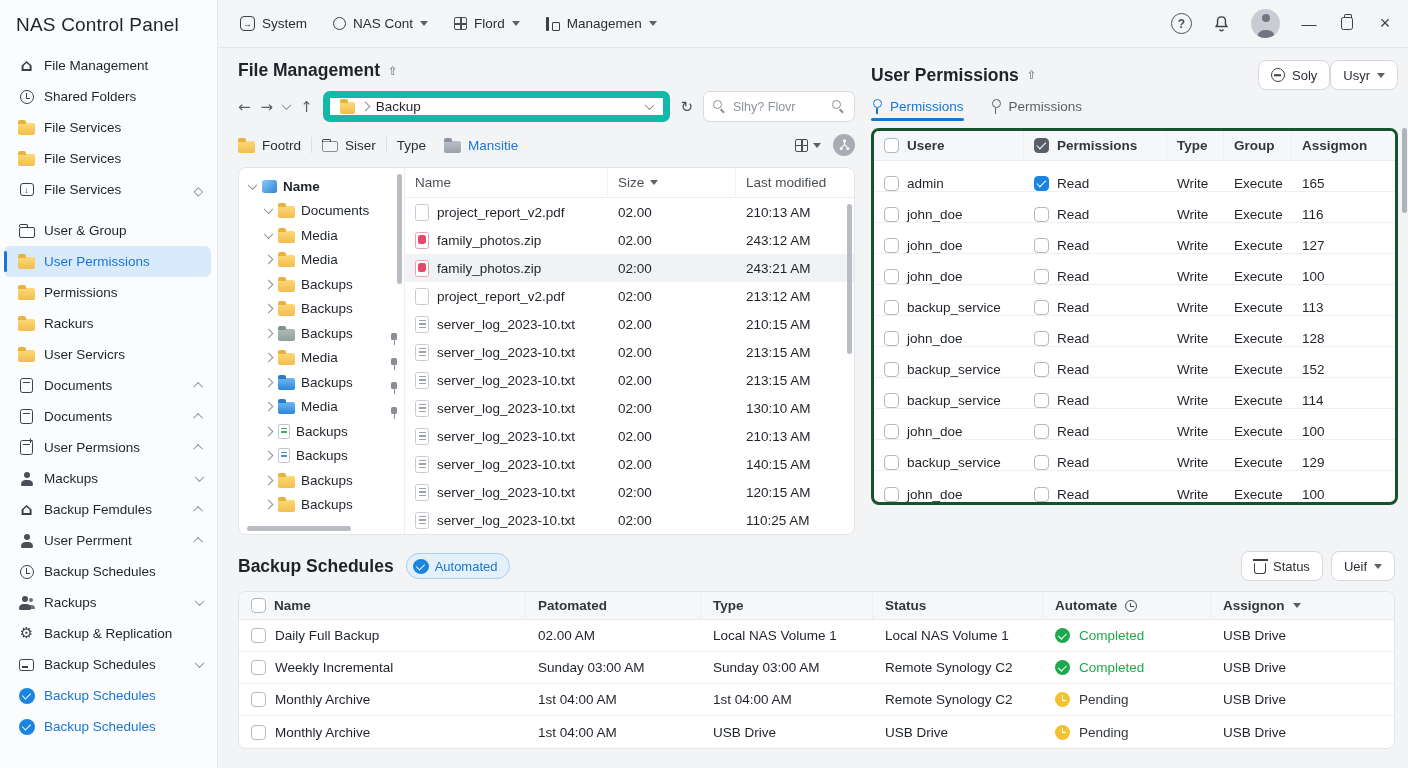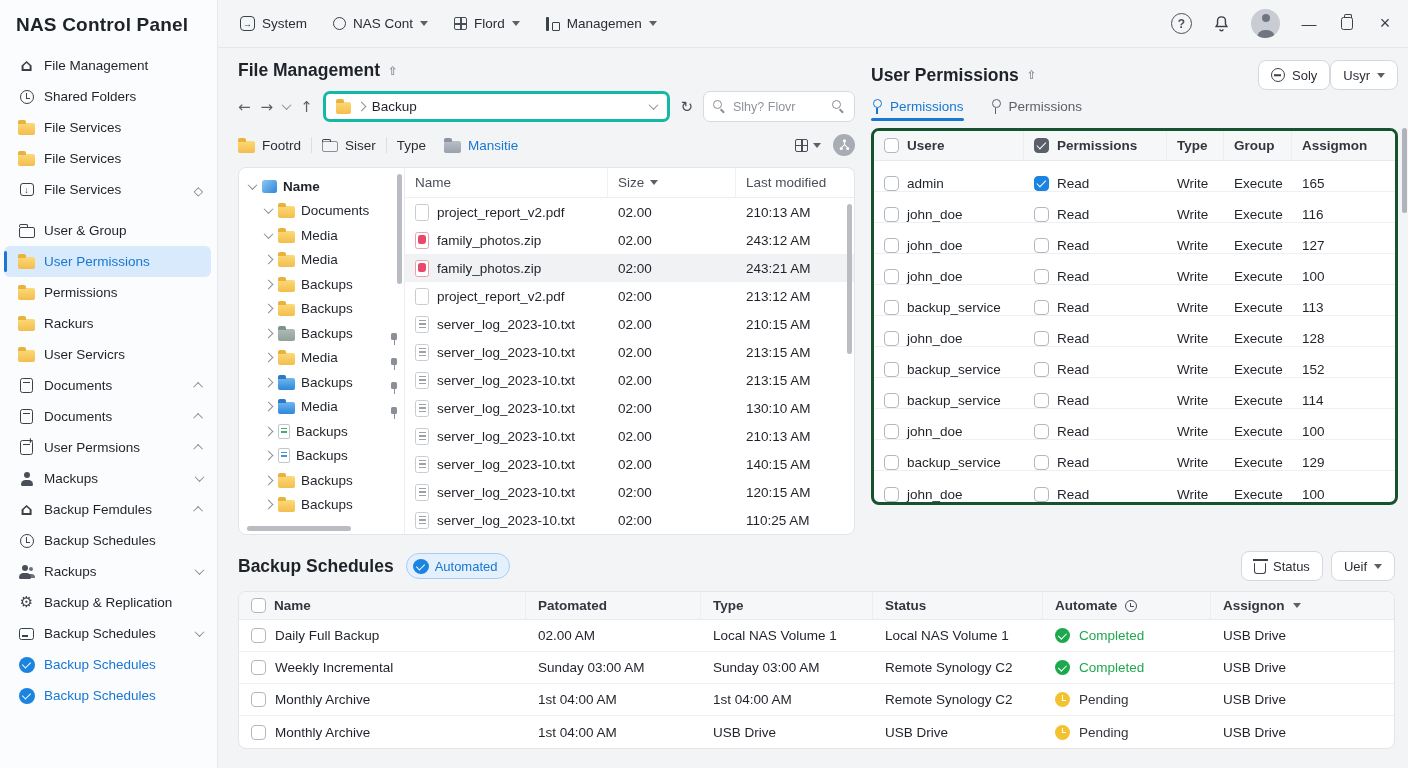--- a/index.html
+++ b/index.html
@@ -3,21 +3,21 @@
 <meta charset="utf-8">
 <style>
 *{margin:0;padding:0;box-sizing:border-box}
 html,body{width:1408px;height:768px;overflow:hidden}
 body{font-family:"Liberation Sans","DejaVu Sans",sans-serif;font-size:13.5px;color:#1f2329;background:#f3f4f6}
 .glyph{font-family:"DejaVu Sans",sans-serif}
 .app{display:flex;width:1408px;height:768px}
 
 
 .sidebar{width:218px;flex:0 0 218px;background:#fbfcfd;border-right:1px solid #e5e7ea;display:flex;flex-direction:column}
-.app-title{font-size:19px;font-weight:700;padding:14px 0 10px 16px;letter-spacing:.2px}
+.app-title{font-size:19px;font-weight:400;padding:14px 0 10px 16px;letter-spacing:.2px}
 .side-nav{flex:1;overflow:hidden;padding:4px 6px 0 4px}
 .side-item{display:flex;align-items:center;gap:9px;height:31px;padding:0 8px 0 14px;border-radius:6px;position:relative;cursor:default}
 .side-item .slabel{flex:1;white-space:nowrap;overflow:hidden}
 .side-item.gap-top{margin-top:10px}
 .side-item.selected{background:#d8eafc;color:#1877d2}
 .side-item.selected::before{content:"";position:absolute;left:0;top:5px;bottom:5px;width:3px;border-radius:2px;background:#1877d2}
 .side-item.accent{color:#1877d2}
 .sic{width:17px;height:16px;display:inline-flex;align-items:center;justify-content:center;flex:0 0 17px;color:#3c4047}
 .side-item .chev{margin-left:auto}
 
@@ -114,21 +114,21 @@
 .content{flex:1;padding:12px 13px 0 20px;overflow:hidden;position:relative}
 .row-top{display:flex;gap:16px}
 .fm{width:617px;flex:0 0 617px}
 .up{width:527px;flex:0 0 527px;position:relative}
 
 
 .sec-title{font-size:17.5px;font-weight:700;display:flex;align-items:center;gap:8px}
 .title-pin{color:#8a8f98;font-size:12px}
 .fm-toolbar{display:flex;align-items:center;gap:8px;margin-top:10px}
 .navbtns{display:flex;align-items:center;gap:10px;color:#5c6168;font-size:15px;padding-right:2px}
-.addrbar{flex:1;height:31px;background:#fff;border:3px solid #14b8a6;border-radius:7px;display:flex;align-items:center;gap:7px;padding:0 10px}
+.addrbar{flex:1;height:31px;background:#fff;border:7px solid #14b8a6;border-radius:7px;display:flex;align-items:center;gap:7px;padding:0 10px}
 .addr-sep{color:#8a8f98;font-size:11px}
 .addrbar .sp{flex:1}
 .refresh{font-size:15px;color:#4a4f57;padding:0 2px}
 .searchbox{width:152px;height:31px;background:#fff;border:1px solid #d7dade;border-radius:7px;display:flex;align-items:center;gap:7px;padding:0 9px;color:#8d939c;font-size:12.5px}
 .searchbox .ph{flex:1;white-space:nowrap;overflow:hidden}
 .fm-crumbs{display:flex;align-items:center;gap:10px;margin-top:9px;height:28px}
 .crumb{display:flex;align-items:center;gap:7px}
 .crumb .lbl{color:#2a2e34}
 .crumb .lbl.accent{color:#1877d2}
 .vdiv{width:1px;height:16px;background:#dcdee2}
@@ -303,20 +303,27 @@
         <span class="slabel">Mackups</span>
         <span class="chev chev-d"></span>
       </div>
       <div class="side-item">
         <span class="sic glyph ic-home"></span>
         <span class="slabel">Backup Femdules</span>
         <span class="chev chev-u"></span>
       </div>
       <div class="side-item">
         <span class="sic">
+            <span class="ic-person"></span>
+          </span>
+        <span class="slabel">User Perrment</span>
+        <span class="chev chev-u"></span>
+      </div>
+      <div class="side-item">
+        <span class="sic">
             <span class="ic-clock"></span>
           </span>
         <span class="slabel">Backup Schedules</span>
       </div>
       <div class="side-item">
         <span class="sic">
             <span class="ic-people"></span>
           </span>
         <span class="slabel">Rackups</span>
         <span class="chev chev-d"></span>

